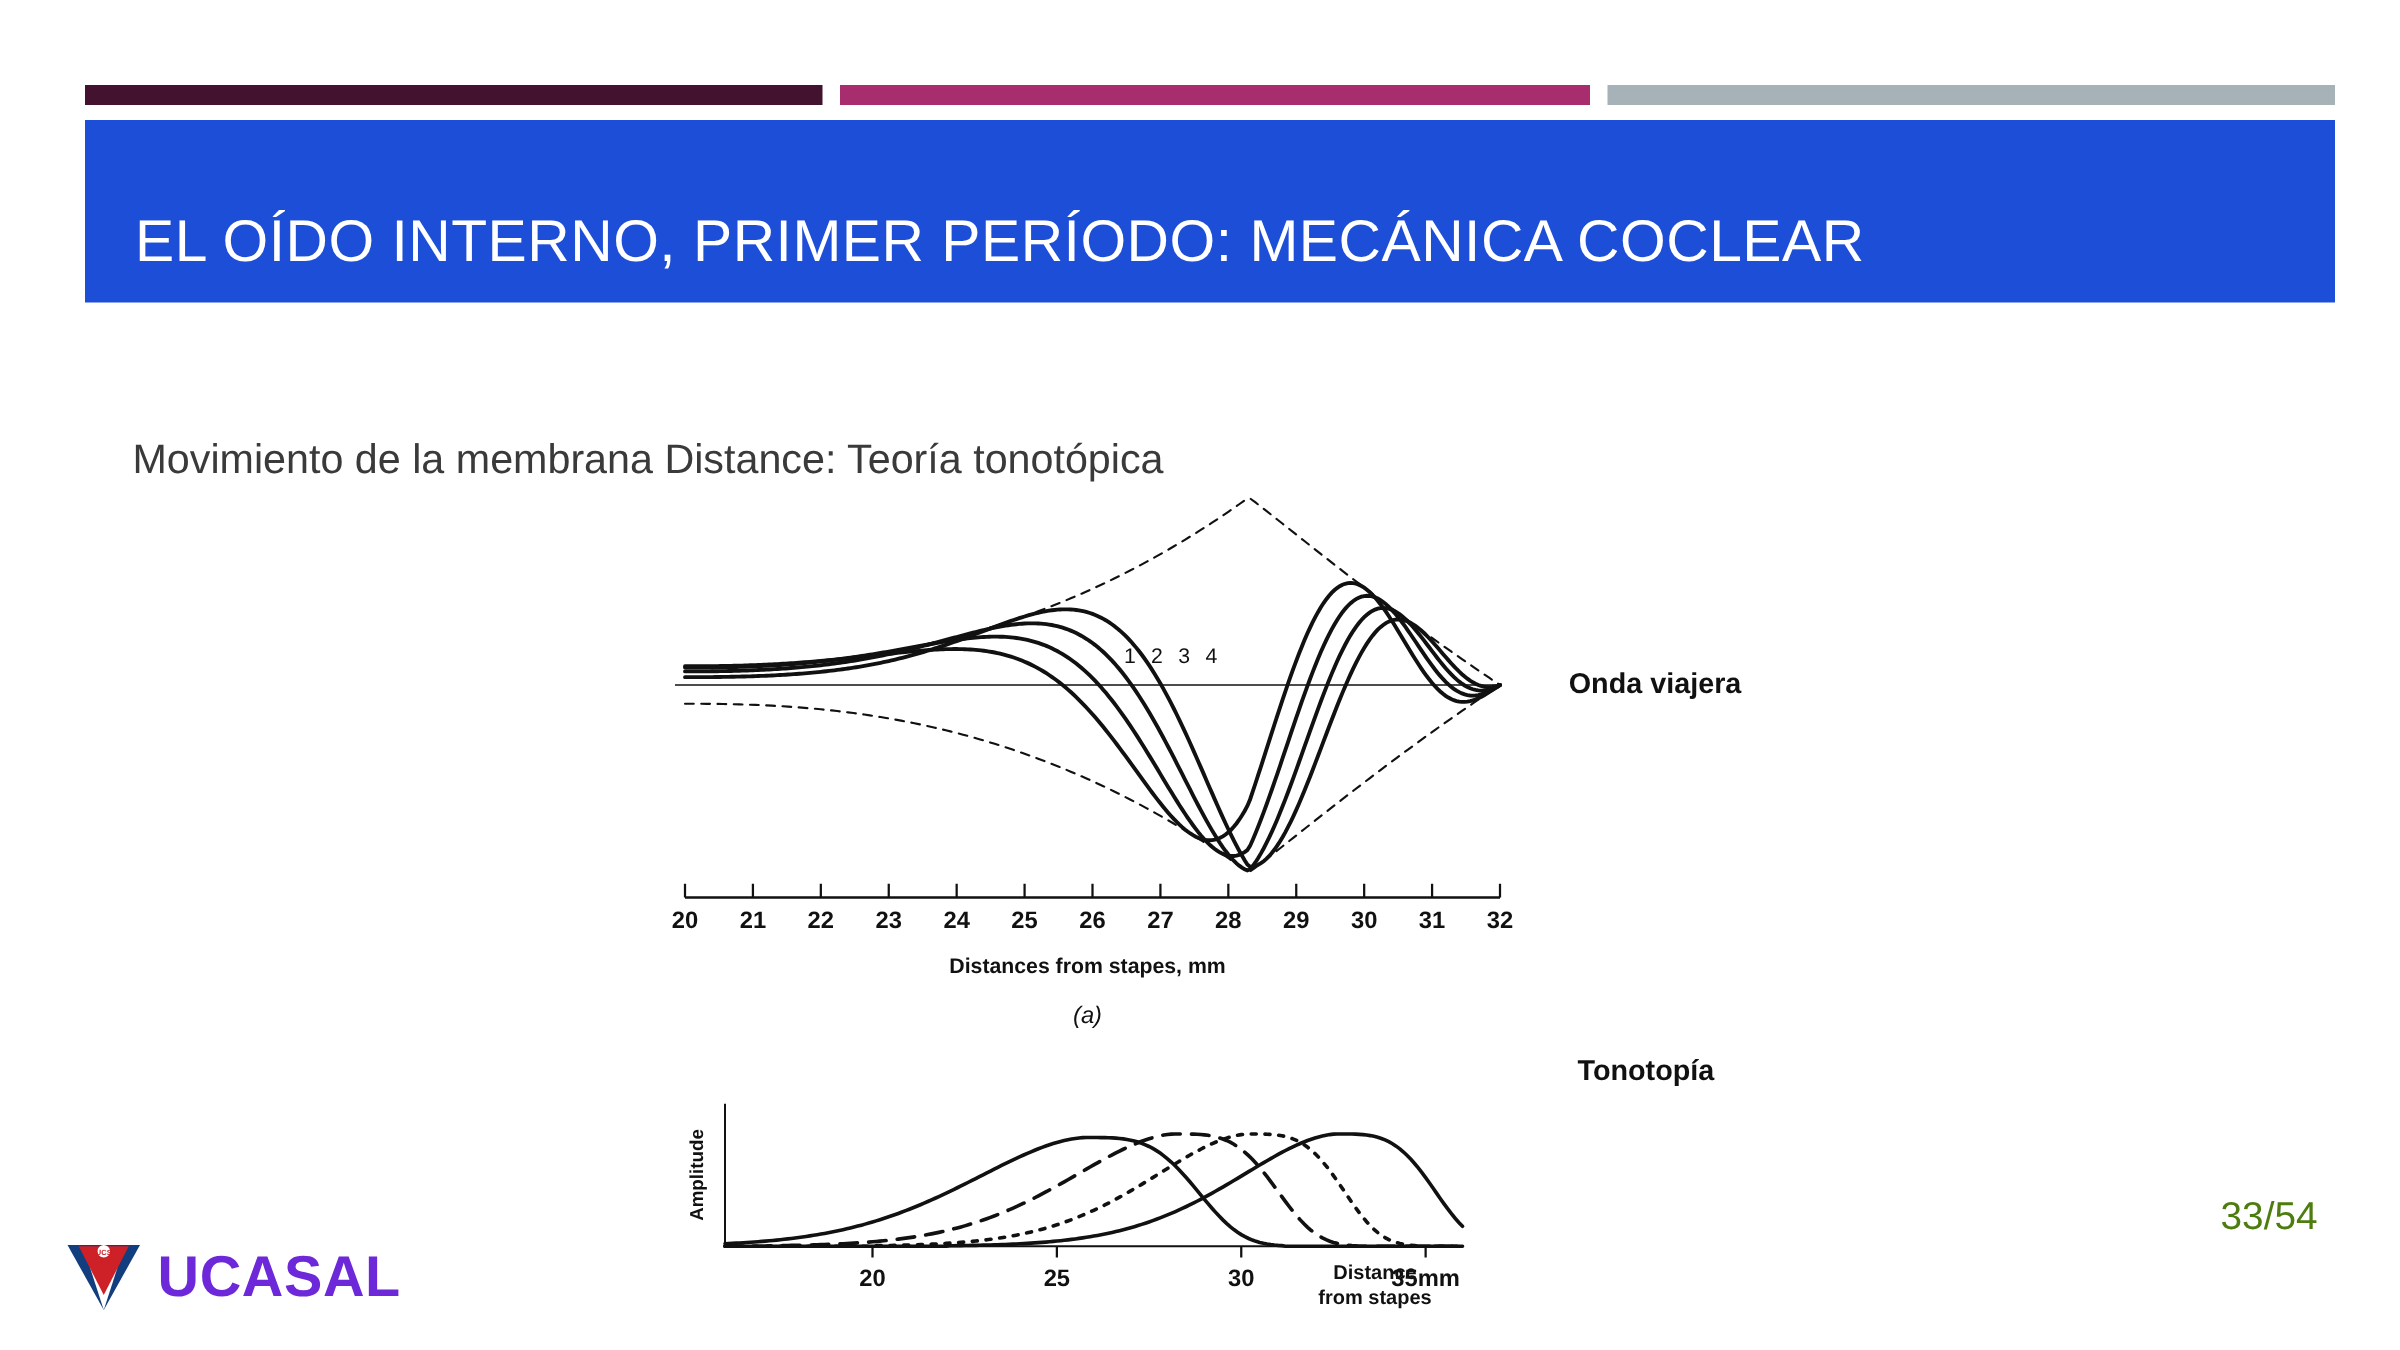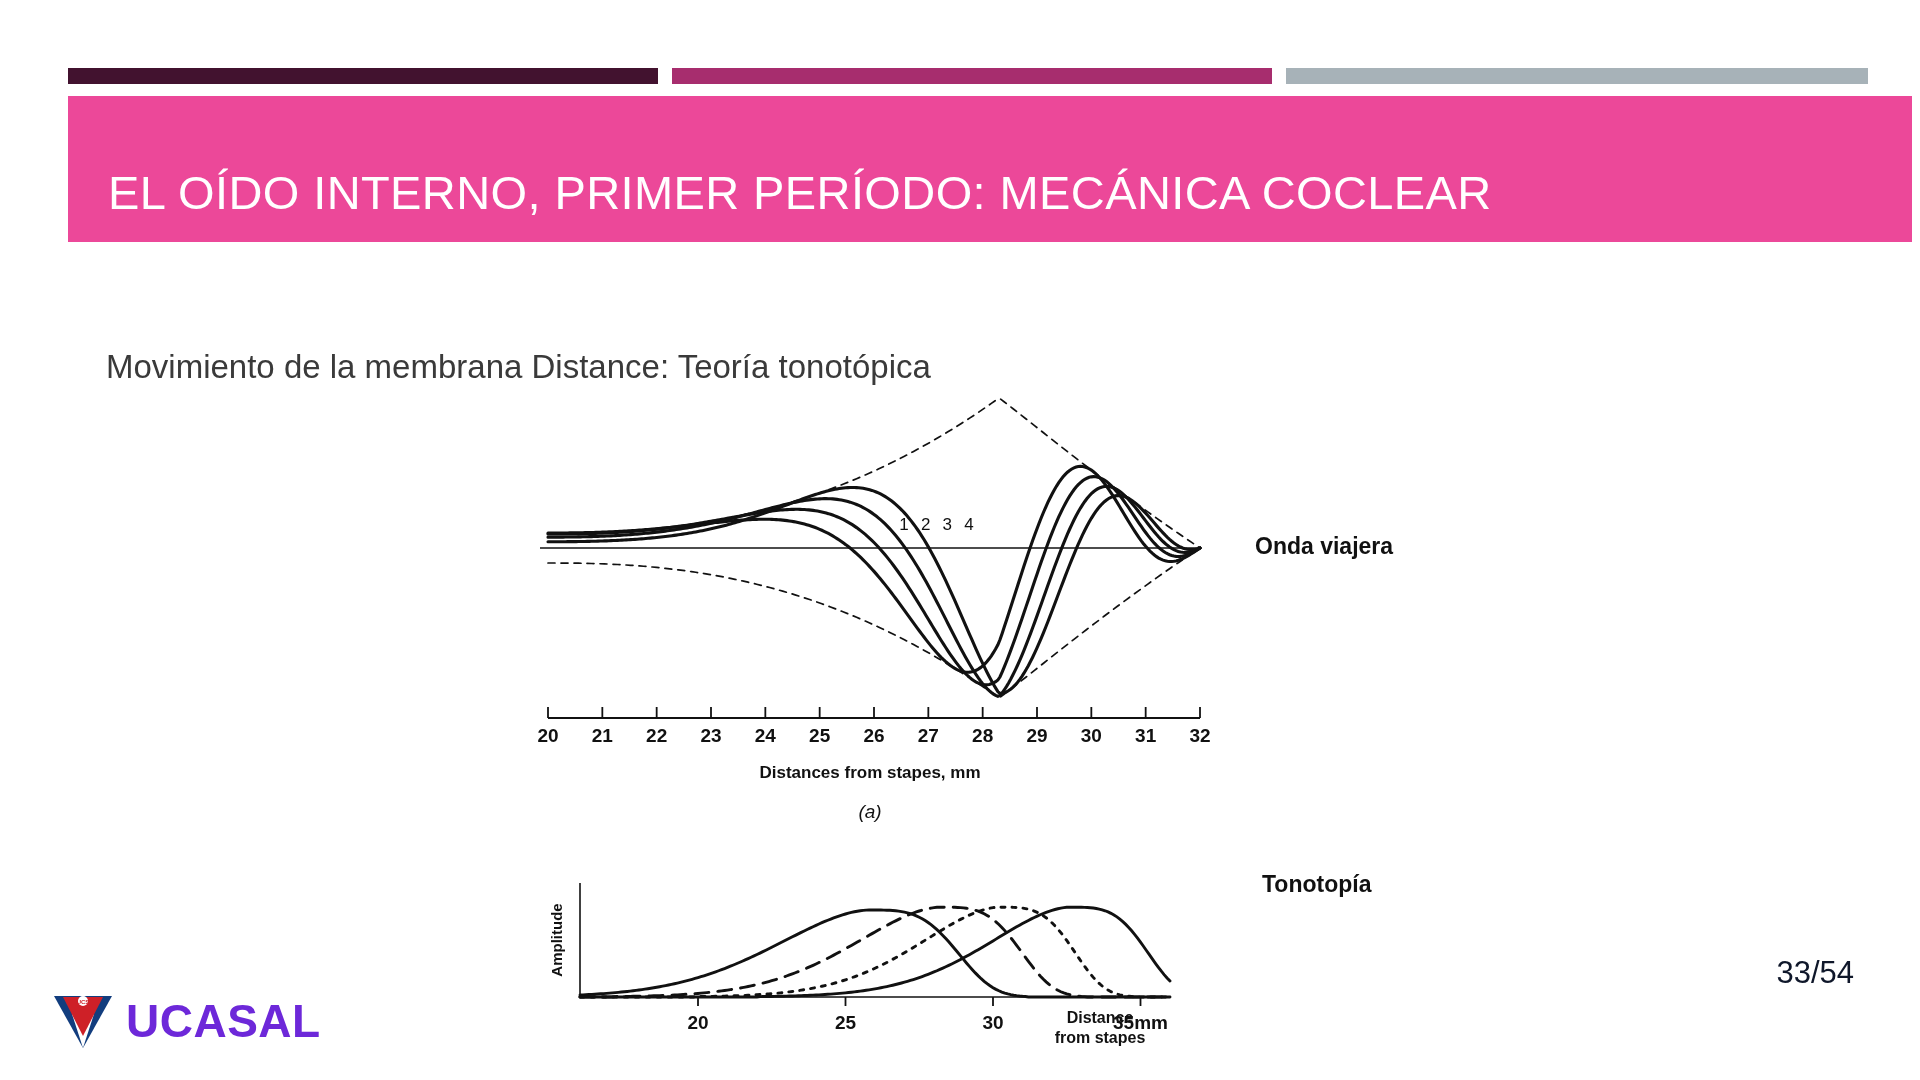--- a/index.html
+++ b/index.html
@@ -29,22 +29,21 @@
   .bar-accent { width: 600px; height: 16px; background: #A72D6E; }
   .bar-grey   { flex: 1 1 auto;  height: 16px; background: #A7B2B8; }
 
   
   .title-band {
     position: absolute;
     left: 68px;
     top: 96px;
     width: 1800px;
     height: 146px;
-    background: #ec4899;
-    padding-left: 44px;
+    background: #1d4ed8;
   }
   .title-text {
     position: absolute;
     left: 40px;
     bottom: 22px;
     color: #FFFFFF;
     font-family: "Liberation Sans", sans-serif;
     font-size: 47px;
     font-weight: 400;
     letter-spacing: 0.4px;
@@ -81,30 +80,30 @@
 
   .side-label {
     position: absolute;
     font-family: "Liberation Sans", sans-serif;
     font-size: 23px;
     font-weight: bold;
     color: #111111;
     white-space: nowrap;
   }
   .side-label.wave  { left: 1255px; top: 533px; }
-  .side-label.tono  { left: 1262px; top: 843px; margin-top: 28px; }
+  .side-label.tono  { left: 1262px; top: 843px; }
 
   
   .page-num {
     position: absolute;
     right: 66px;
     top: 955px;
     font-family: "Liberation Sans", sans-serif;
     font-size: 31px;
-    color: #0f172a;
+    color: #4d7c0f;
   }
 
   
   .logo {
     position: absolute;
     left: 52px;
     top: 990px;
     width: 280px;
     height: 62px;
     display: flex;

